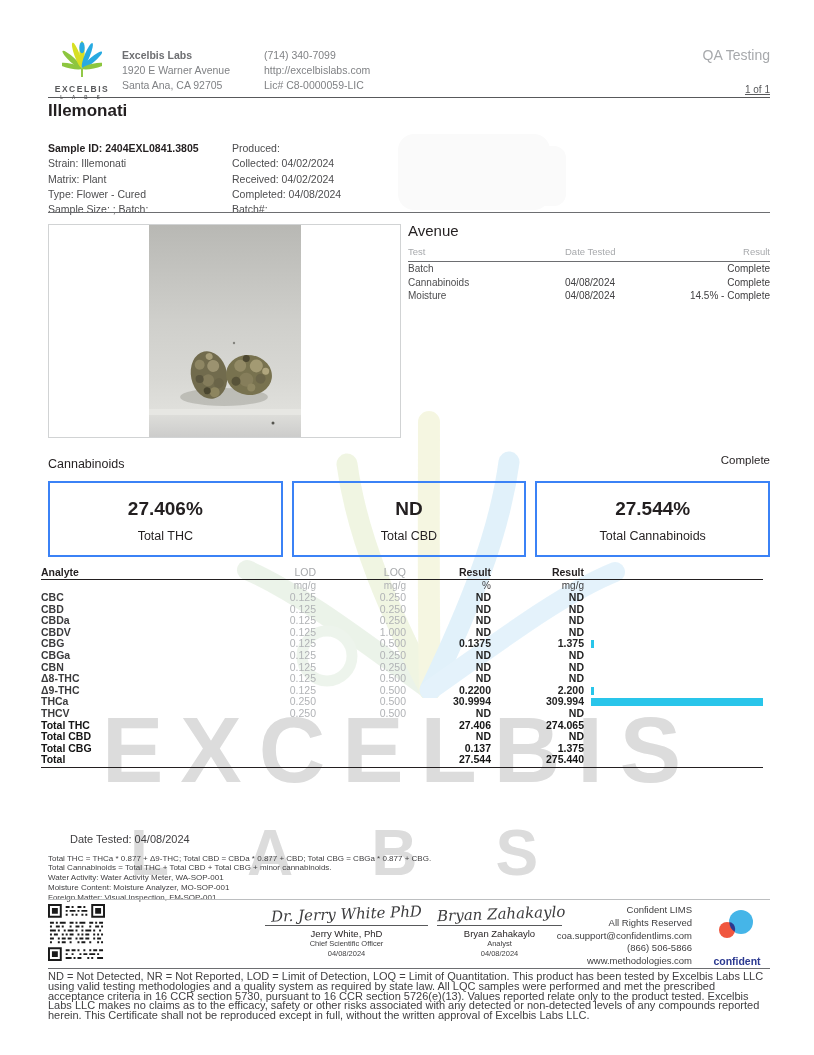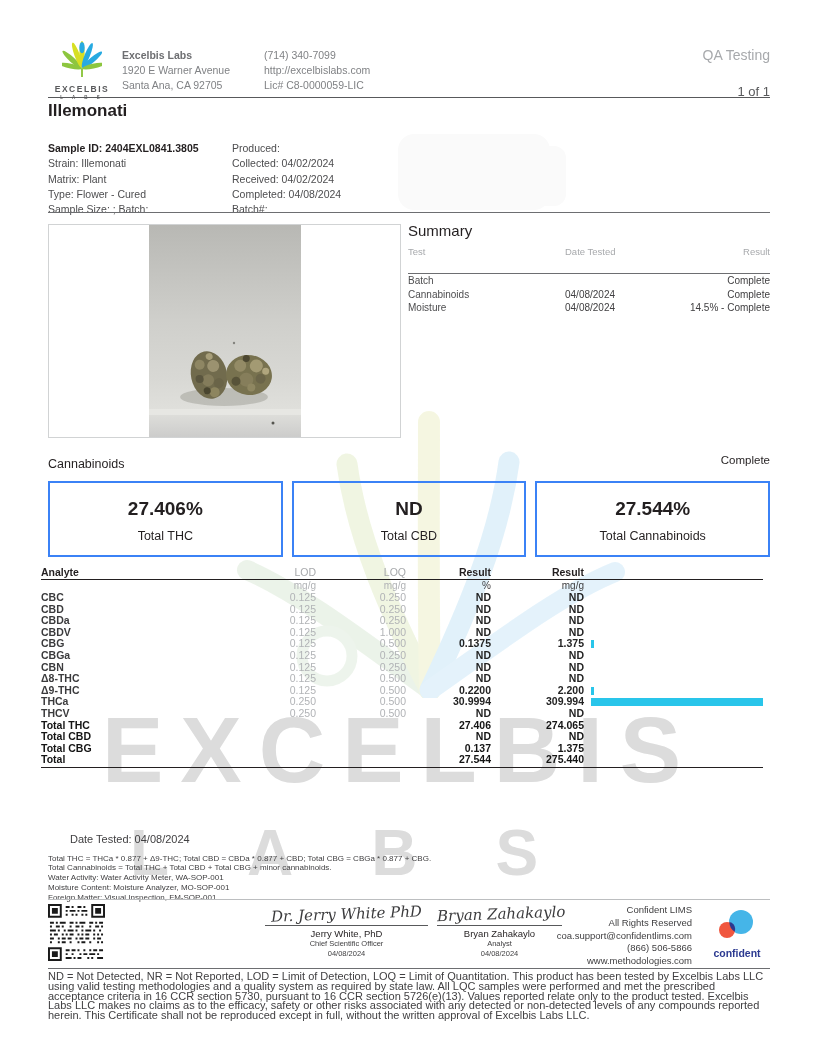--- a/index.html
+++ b/index.html
@@ -16,42 +16,42 @@
 
   
   .header { position:absolute; left:48px; top:41px; right:44px; height:56px; z-index:1; }
   .logo { position:absolute; left:0; top:0; width:68px; text-align:center; }
   .logo-brand { font-size:8.5px; font-weight:bold; color:#58595b; letter-spacing:1.5px; margin-top:1px; }
   .logo-labs  { font-size:4.5px; font-weight:bold; color:#58595b; letter-spacing:4px; margin-top:1px; }
   .labcol { position:absolute; top:7px; font-size:10.5px; line-height:15px; color:#808285; }
   .labcol .name { font-weight:bold; color:#6d6e71; }
   .col1 { left:74px; } .col2 { left:216px; }
   .qa-testing { position:absolute; right:0; top:6px; font-size:14px; color:#a7a9ac; }
-  .page-no { position:absolute; right:0; top:43px; font-size:13px; color:#58595b;text-decoration:underline; }
+  .page-no { position:absolute; right:0; top:43px; font-size:10px; color:#58595b;text-decoration:underline; }
   .hr { position:absolute; left:48px; right:44px; border-top:1px solid #6d6e71; z-index:1; }
   .hr-header { top:97px; border-color:#58595b; }
   .hr-sample { top:212px; }
   .hr-notes  { top:899px; border-color:#bcbec0; }
   .hr-sig    { top:968px; }
 
   
   .title { position:absolute; left:48px; top:101px; font-size:17px; font-weight:bold; color:#231f20; z-index:1; }
   .sampleinfo { position:absolute; left:48px; top:141px; display:flex; font-size:10.5px;
                 line-height:15.3px; color:#4d4d4f; z-index:1; }
   .scol1 { width:184px; } 
   .sbold { font-weight:bold; color:#231f20; }
 
   
   .photo-frame { position:absolute; left:48px; top:224px; width:351px; height:212px;
                  border:1px solid #d1d3d4; background:#fff; z-index:1; }
   .photo { position:absolute; left:100px; top:0; width:152px; height:212px; }
   .summary { position:absolute; left:408px; top:222px; width:362px; z-index:1; }
   .summary-title { font-size:15px; color:#231f20; margin:0 0 7px 0; font-weight:normal; }
   .sum-grid { display:grid; grid-template-columns:157px 110px 1fr; }
-  .sum-head { font-size:9.5px; color:#a7a9ac; padding-bottom:16px; border-bottom:1px solid #6d6e71; }
+  .sum-head { font-size:9.5px; color:#a7a9ac; padding-bottom:4px; border-bottom:1px solid #6d6e71; }
   .sum-row  { font-size:10px; line-height:13.6px; color:#414042; }
   .sum-row :first-child { color:#4d4d4f; }
   .ra { text-align:right; }
 
   
   .cann-head { position:absolute; left:48px; right:44px; top:454px; z-index:1; }
   .cann-title { font-size:12.5px; color:#231f20; }
   .cann-status { float:right; font-size:11.5px; color:#231f20; }
   .boxes { position:absolute; left:48px; right:44px; top:481px; display:flex; gap:9px; z-index:1; }
   .box { flex:1; height:72px; border:2px solid #3b82f6; text-align:center; }
@@ -88,21 +88,21 @@
   .sig1 { left:217px; width:163px; }
   .sig2 { left:389px; width:125px; }
   .script { font-family:"DejaVu Serif",serif; font-style:italic; font-size:15px; color:#3b3b3d;
             height:21px; line-height:23px; white-space:nowrap; transform:rotate(-2deg); }
   .sig-line { border-top:1px solid #58595b; margin-top:1px; padding-top:2px; }
   .sig-name { font-size:9.5px; color:#231f20; }
   .sig-role, .sig-date { font-size:7.5px; line-height:9.5px; color:#414042; }
   .lims { position:absolute; right:78px; top:1px; text-align:right; font-size:9.5px;
           line-height:12.8px; color:#414042; }
   .clogo { position:absolute; right:2px; top:6px; width:62px; text-align:center; }
-  .clogo-label { font-size:10.5px; font-weight:bold; color:#2b3990; margin-top:0px; }
+  .clogo-label { font-size:10.5px; font-weight:bold; color:#2b3990; margin-top:8px; }
 
   
   .disclaimer { position:absolute; left:48px; top:972px; width:724px; z-index:1;
                 font-size:11px; line-height:9.8px; color:#414042; }
 </style>
 </head>
 <body>
 
 <div class="page">
 
@@ -220,21 +220,21 @@
           <circle cx="104" cy="162" r="4" fill="#8f8761"></circle>
         <circle cx="116" cy="144" r="3.5" fill="#b0a67e"></circle>
           <circle cx="95" cy="134" r="3.5" fill="#4c4731"></circle>
       </g>
       <circle cx="85" cy="118" r="1.2" fill="#84847e"></circle>
       <circle cx="124" cy="198" r="1.5" fill="#55554f"></circle>
     </svg>
   </div>
 
   <div class="summary">
-    <h2 class="summary-title">Summary</h2>
+    <h2 class="summary-title">Avenue</h2>
     <div class="sum-grid sum-head">
       <div>Test</div>
       <div>Date Tested</div>
       <div class="ra">Result</div>
     </div>
     <div>
 
     <div class="sum-grid sum-row">
         <div>Batch</div>
         <div></div>

